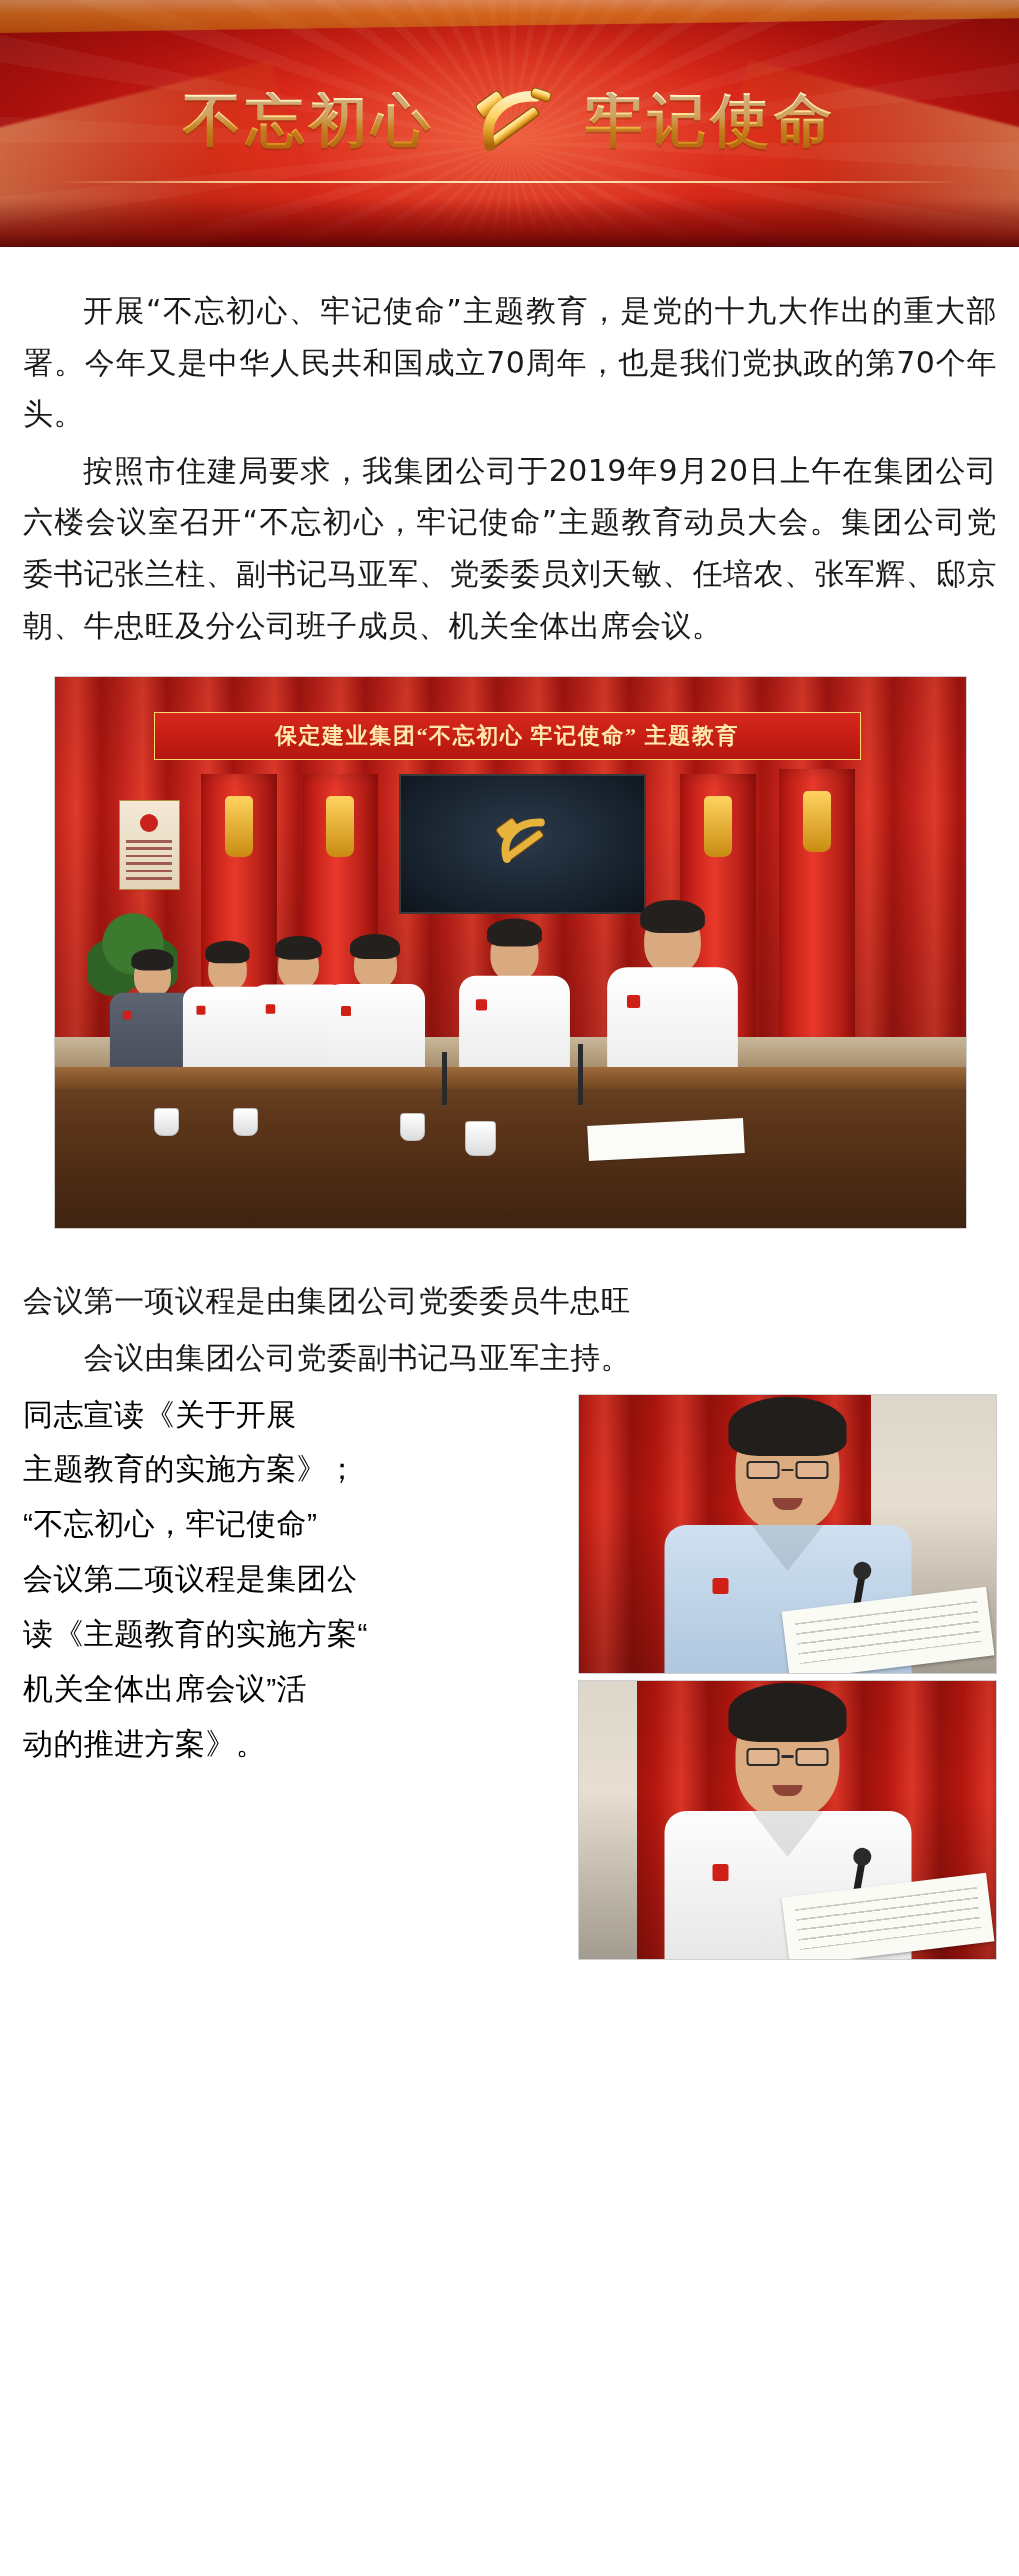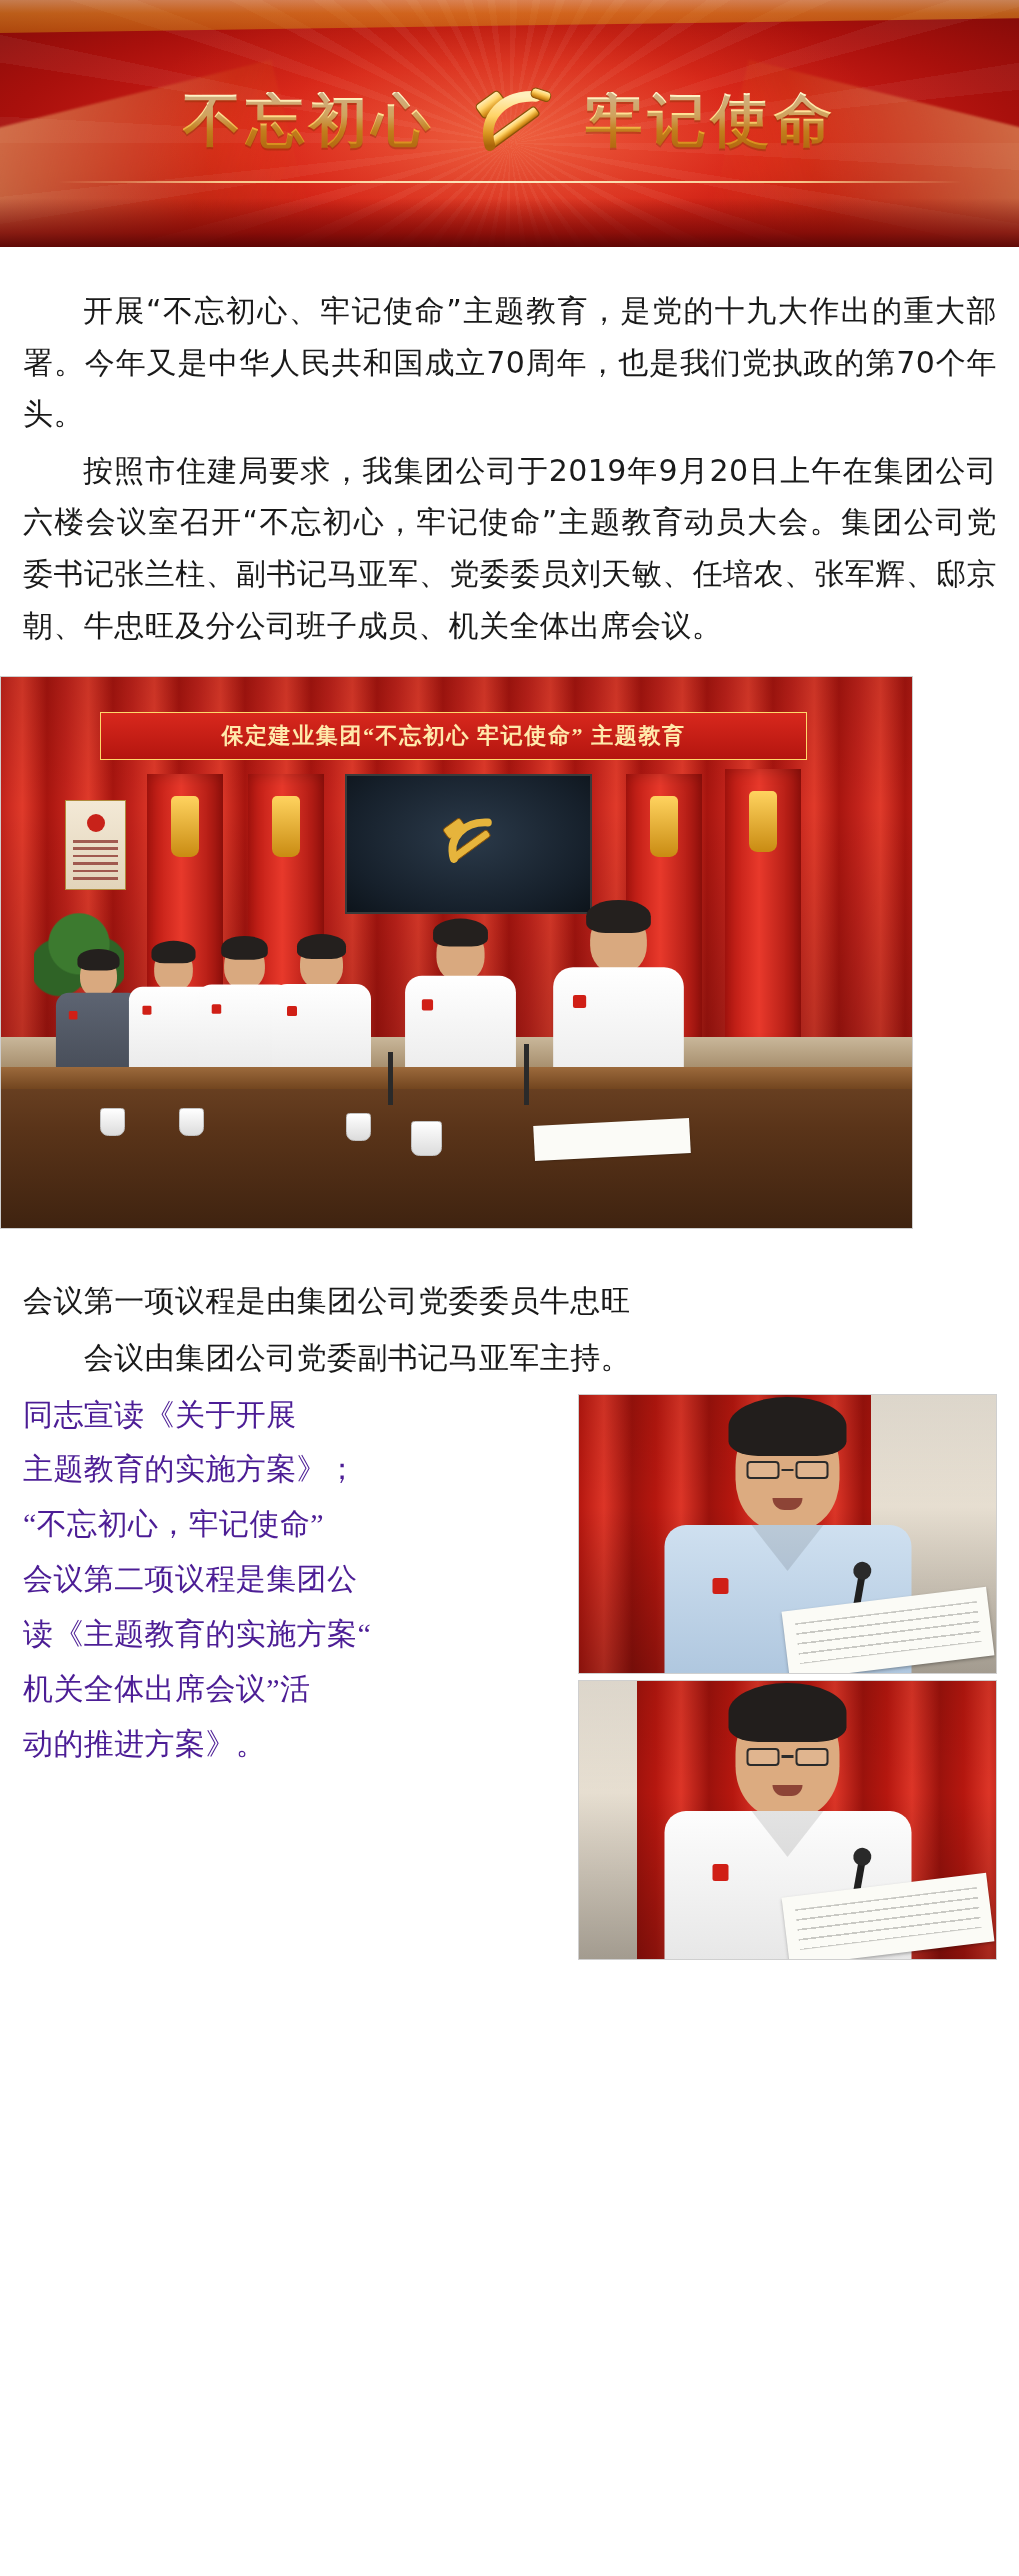--- a/index.html
+++ b/index.html
@@ -125,21 +125,21 @@
     color: #1a1a1a;
     text-align: justify;
     text-indent: 2em;
     letter-spacing: 0.4px;
   }
   p.para.no-indent { text-indent: 0; }
 
   .photo-block {
     margin: 25px 0 8.2px 0;
     display: flex;
-    justify-content: flex-start;
+    justify-content: center;
   }
 
   
   .photo1 {
     position: relative;
     width: 913px;
     height: 553px;
     overflow: hidden;
     background: #7a1410;
     border: 0.8px solid #cfcfcf;
@@ -307,24 +307,24 @@
     display: flex;
     align-items: flex-start;
     gap: 18px;
     padding: 0 23px;
   }
   .two-col .col-text {
     flex: 1 1 auto;
   }
   .two-col .col-text p {
     margin: 0 0 3.3px 0;
-    font-family: Liberation Serif, serif;
+    font-family: Liberation Sans, sans-serif;
     font-size: 30px;
     line-height: 1.72;
-    color: #4c1d95;
+    color: #000000;
     letter-spacing: 0.4px;
   }
   .col-photos {
     flex: 0 0 419px;
     display: flex;
     flex-direction: column;
     gap: 6.6px;
     padding-top: 5px;
   }
 

